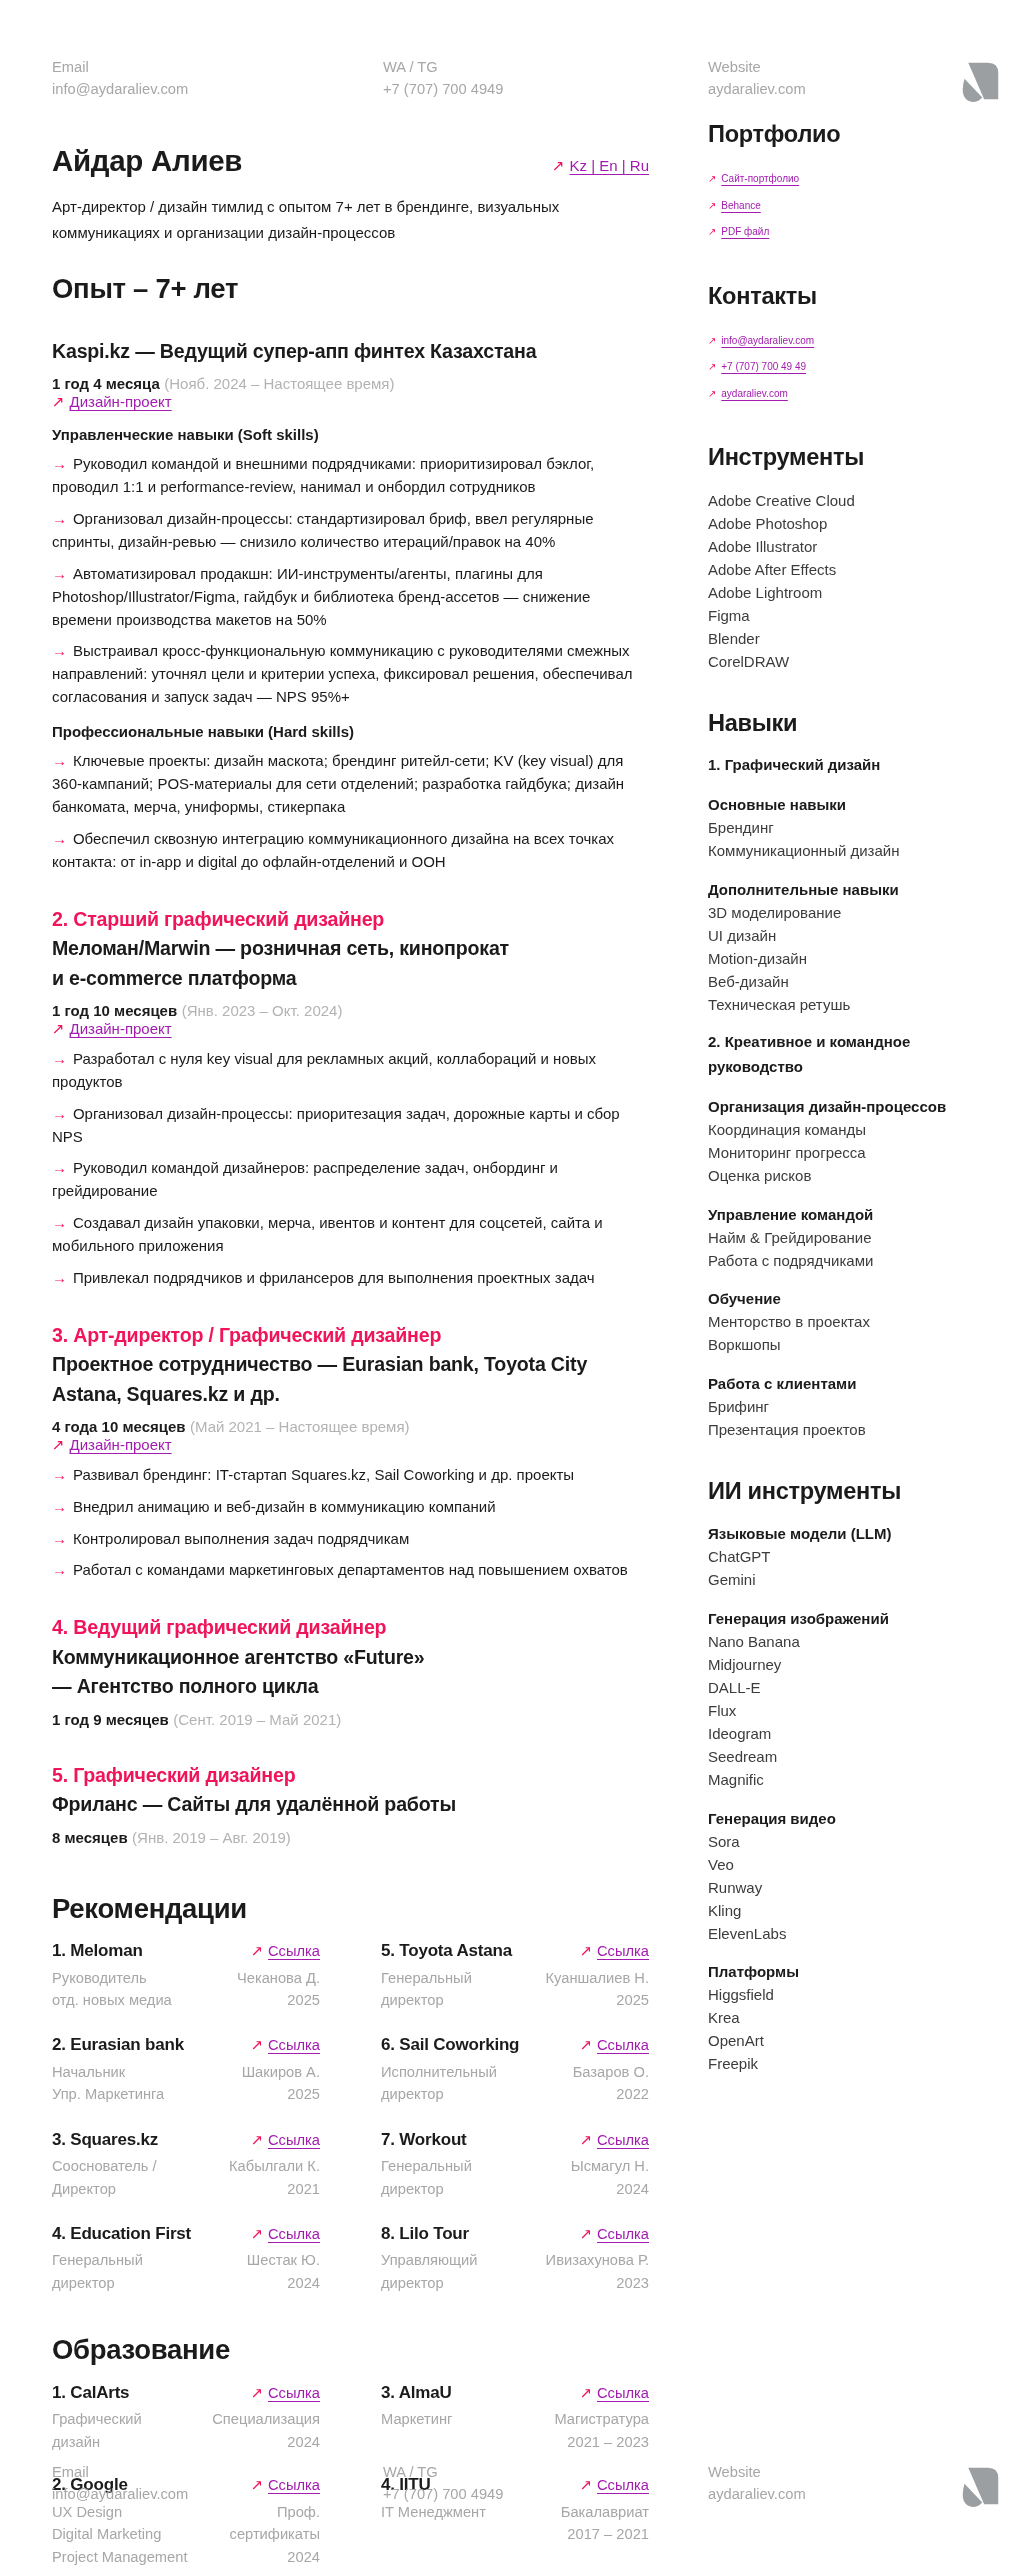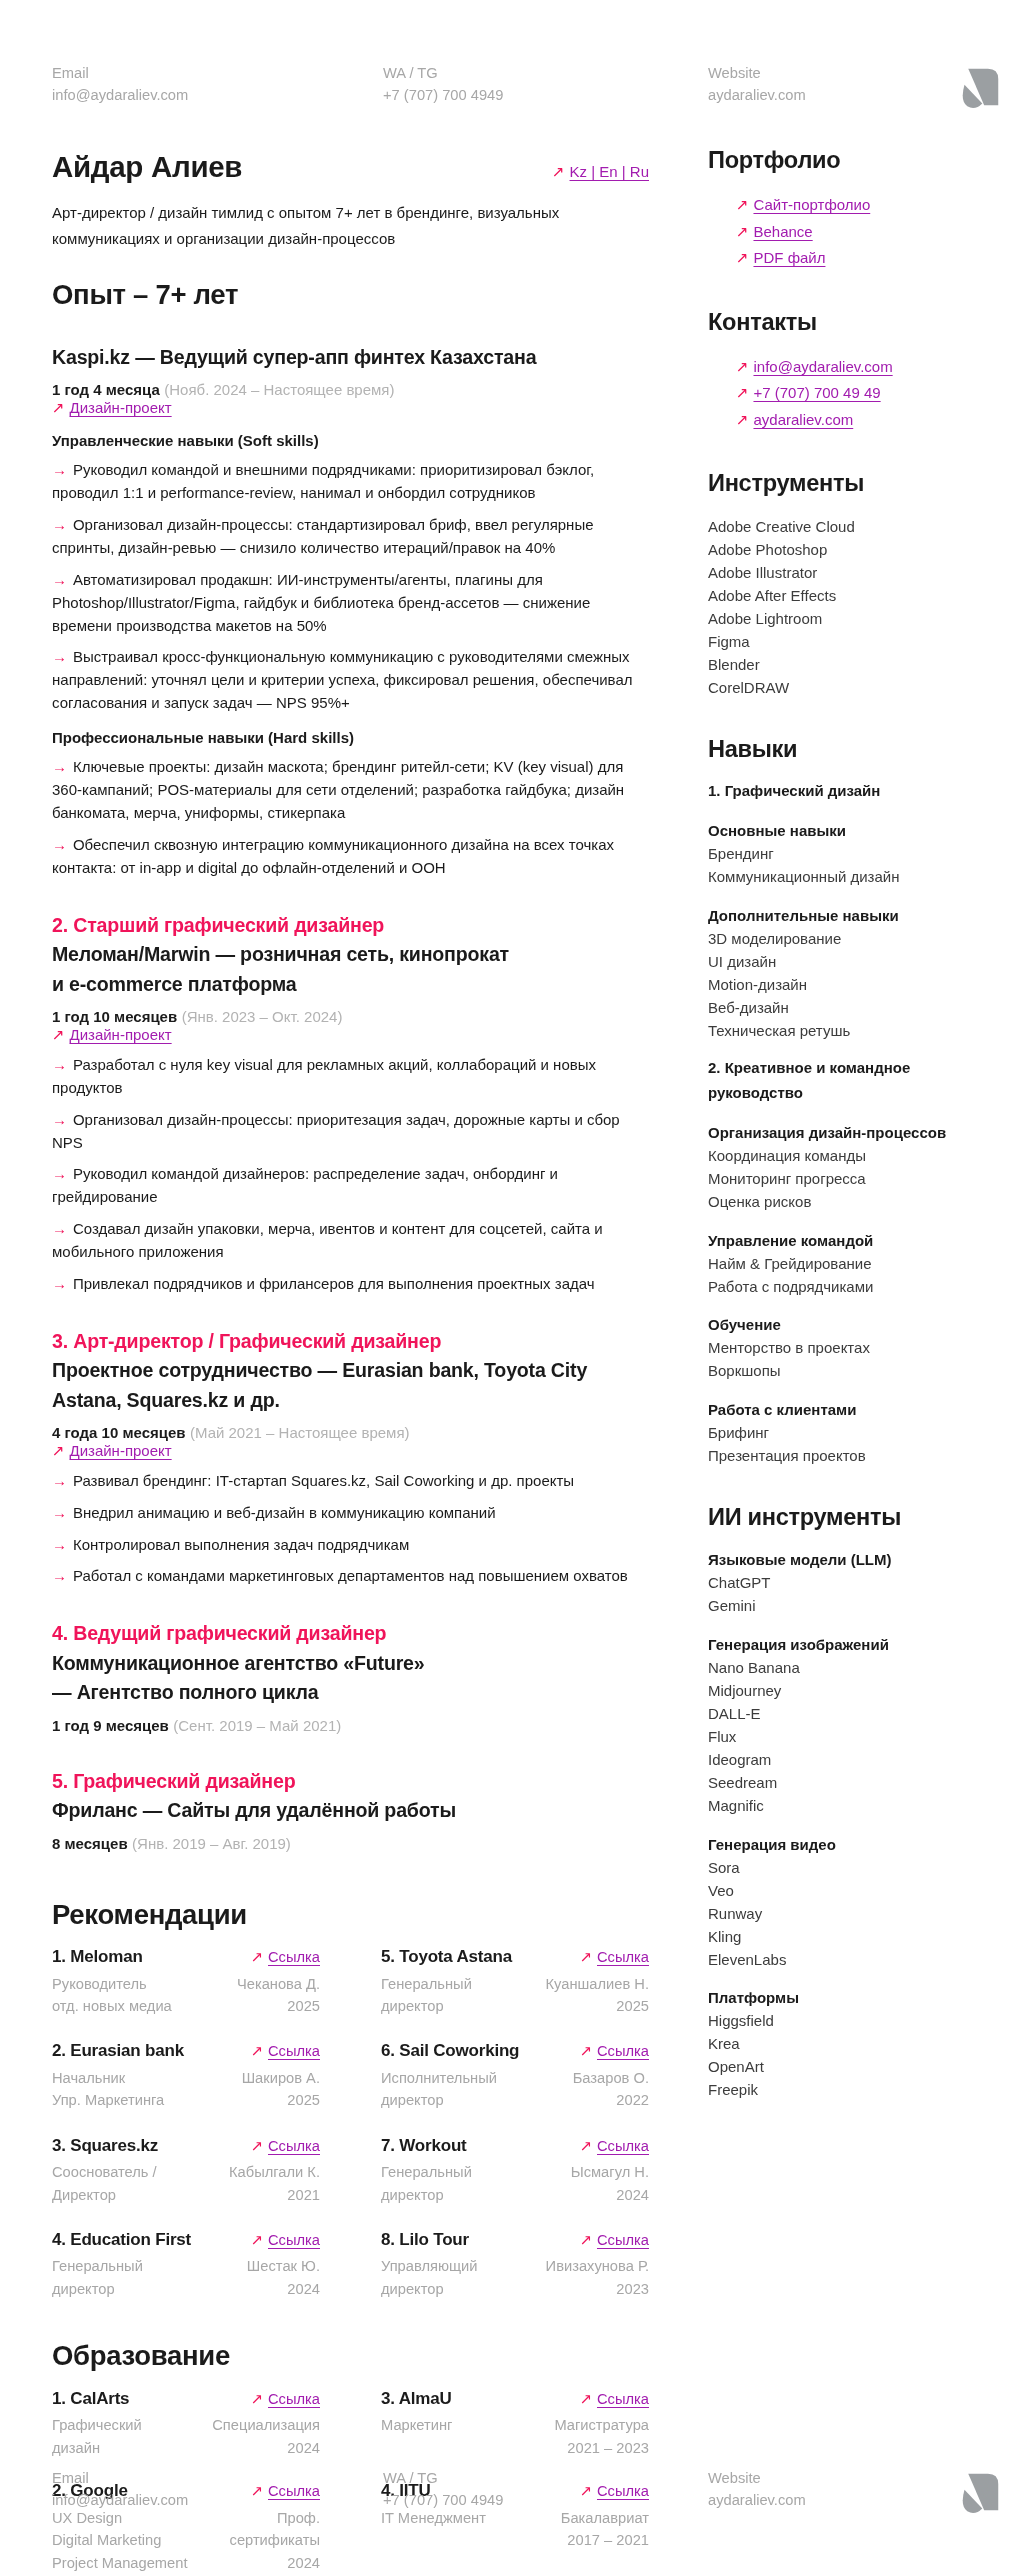--- a/index.html
+++ b/index.html
@@ -1,33 +1,33 @@
 <!DOCTYPE html>
 <html><head>
 <meta charset="utf-8">
 <style>
   * { margin:0; padding:0; box-sizing:border-box; }
   html,body { background:#ffffff; }
   body { font-family:"Liberation Sans","DejaVu Sans",sans-serif; color:#1b1b1b; }
   .page { position:relative; width:1031px; height:2576px; background:#fff; overflow:hidden; }
 
   
-  .bar { display:flex; align-items:flex-start; padding-left:52px; padding-right:29px;margin-top:6px; }
+  .bar { display:flex; align-items:flex-start; padding-left:52px; padding-right:29px; }
   .bar .c1 { width:331px; }
   .bar .c2 { width:325px; }
   .bar .c3 { flex:1; }
   .bar .lbl, .bar .val { font-size:14.7px; line-height:21.6px; color:#a7a7a7; }
   .logo { width:45px; height:45px; flex:0 0 45px; margin-top:2px; }
 
   .topbar { padding-top:57px; }
   .footer { position:absolute; left:0; right:0; top:2462px; }
 
   
   .main { width:597px; margin-left:52px; }
-  .sidebar { position:absolute; left:708px; top:146px; width:295px; }
+  .sidebar { position:absolute; left:708px; top:120px; width:295px; }
 
   
   .name-row { display:flex; justify-content:space-between; align-items:baseline; margin-top:39px; }
   .name { font-size:29.5px; line-height:35px; font-weight:bold; letter-spacing:-0.3px; }
   .summary { margin-top:15.7px; font-size:15px; line-height:26.5px; max-width:589px; }
 
   h2.sec { font-size:27.5px; line-height:33px; font-weight:bold; letter-spacing:-0.3px; }
   .sec-exp { margin-top:25.5px; }
   .sec-rec { margin-top:45px; }
   .sec-edu { margin-top:39px; }
@@ -55,21 +55,21 @@
   .card-name { font-size:17px; line-height:25.5px; font-weight:bold; letter-spacing:-0.2px; }
   .card-link { font-size:14.7px; white-space:nowrap; }
   .card-sub { display:flex; justify-content:space-between; margin-top:2.9px; }
   .card-role, .card-person { font-size:14.7px; line-height:22.6px; color:#a7a7a7; white-space:pre-line; }
   .card-person { text-align:right; }
 
   
   .side-h { font-size:23.6px; line-height:29.5px; font-weight:bold; letter-spacing:-0.3px; }
   .side-gap { margin-top:36px; }
   .side-links { margin-top:16.7px; }
-  .side-links .row { font-size:15px; line-height:26.5px;margin-left:28px; }
+  .side-links .row { font-size:10px; line-height:26.5px; }
   .plain-list { margin-top:15.7px; font-size:15px; line-height:23px; color:#3c3c3c; white-space:pre-line; }
   .skill-sec-h { margin-top:14.7px; font-size:15px; line-height:24.5px; font-weight:bold; max-width:226px; }
   .skill-group { margin-top:15.7px; }
   .skill-sub { font-size:15px; line-height:23px; font-weight:bold; }
   .skill-items { font-size:15px; line-height:23px; color:#3c3c3c; white-space:pre-line; }
 </style>
 </head>
 <body>
 
 <div class="page" style="--accent:#f0145a">

